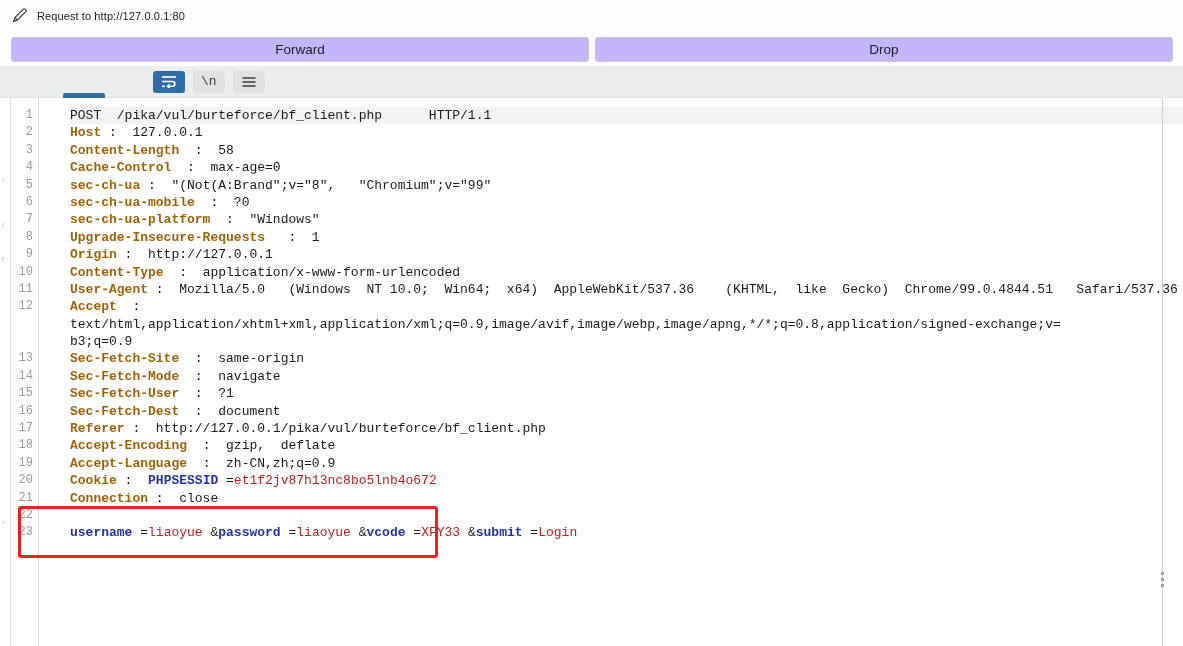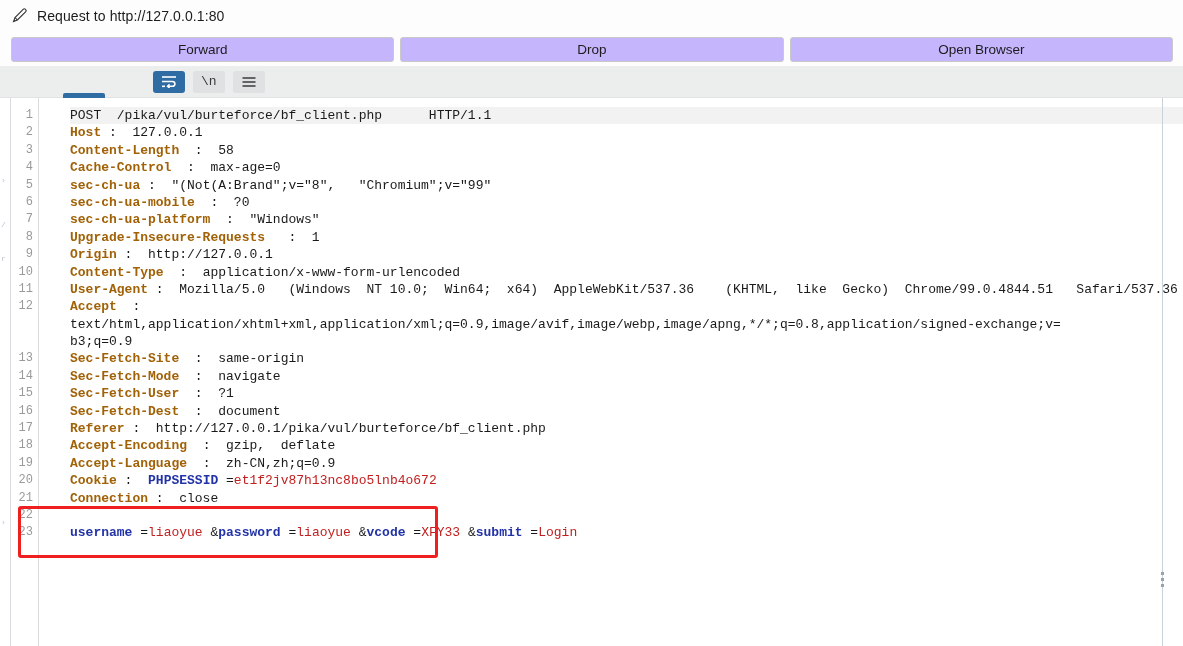--- a/index.html
+++ b/index.html
@@ -24,21 +24,21 @@
     padding-left: 9px;
     background: #fdfdfd;
   }
   .pencil-icon {
     width: 20px;
     height: 20px;
     flex: 0 0 20px;
     margin-right: 8px;
   }
   .title-text {
-    font-size: 14px;
+    font-size: 11px;
     color: #1c1c1c;
     letter-spacing: 0.1px;
   }
 
   
   .buttonbar {
     height: 34px;
     display: flex;
     align-items: center;
     gap: 6px;
@@ -245,21 +245,20 @@
       <path d="M4.5 15.6 L6.3 14.9 L5.2 13.8 Z" fill="#333333"></path>
       <line x1="6.1" y1="11.7" x2="8.3" y2="13.9" stroke="#333333" stroke-width="1.1"></line>
     </svg>
   </span>
   <span class="title-text">Request to http://127.0.0.1:80</span>
 </div>
 
 <div class="buttonbar">
   <div class="btn">Forward</div>
   <div class="btn">Drop</div>
-  <div class="btn">Open Browser</div>
 </div>
 
 <div class="viewbar">
   <div class="vtab muted">Pretty</div>
   <div class="vtab active">Raw</div>
   <div class="vtab plain">Hex</div>
 
   <div class="icon-btn active">
     <svg width="16" height="13" viewBox="0 0 16 13">
       <line x1="1" y1="2" x2="15" y2="2" stroke="#ffffff" stroke-width="1.6"></line>

